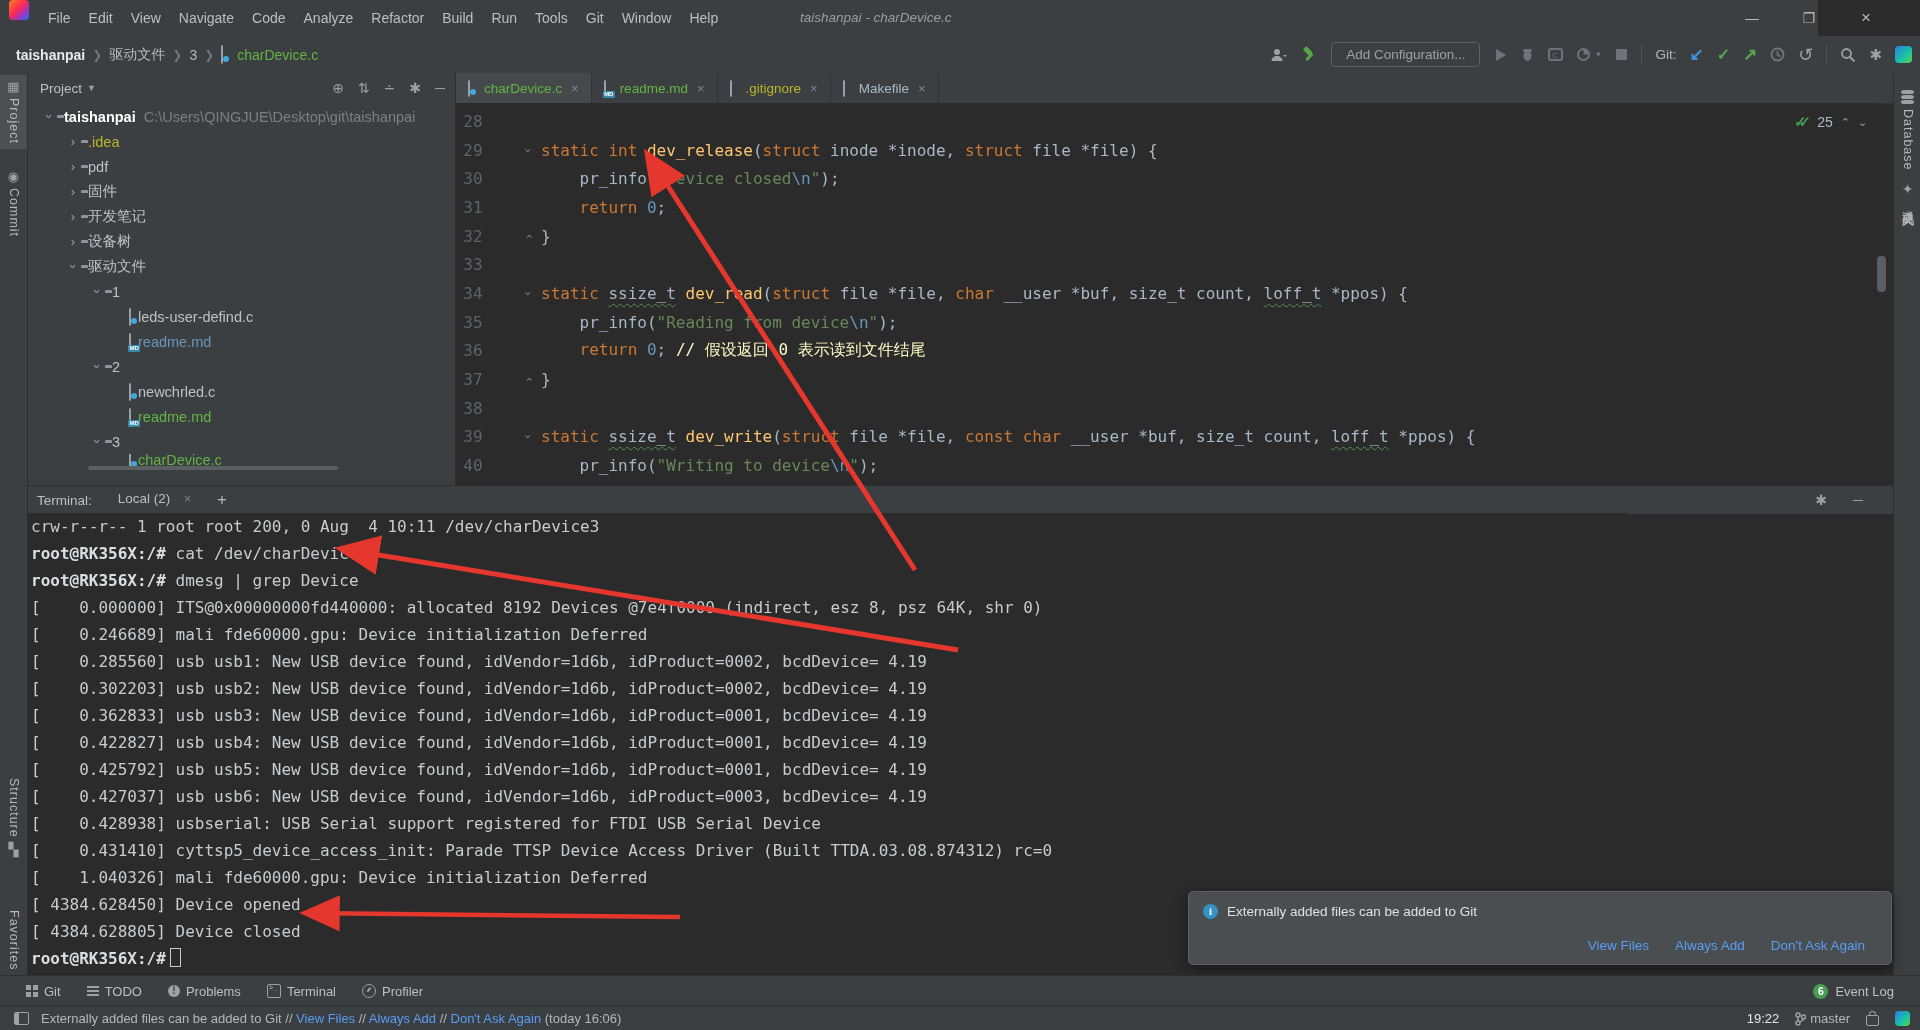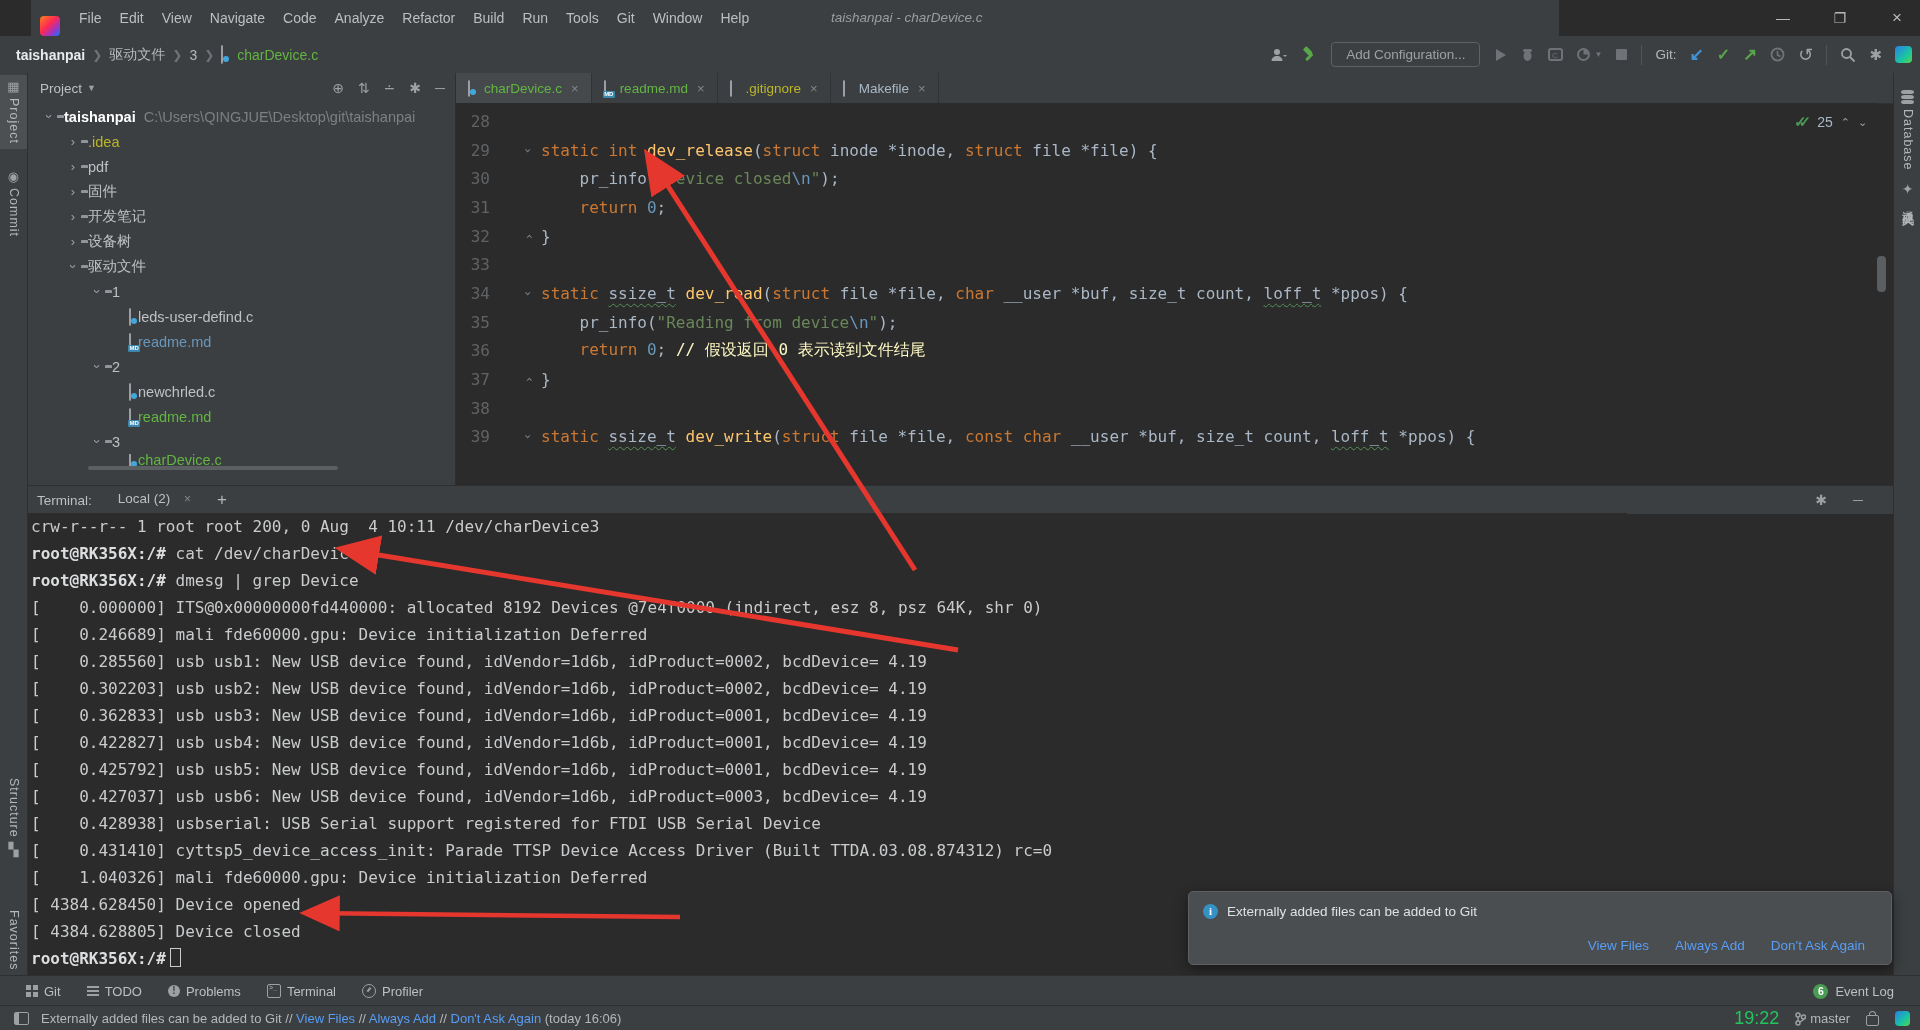--- a/index.html
+++ b/index.html
@@ -1,19 +1,19 @@
 <!DOCTYPE html>
 <html><head>
 <meta charset="utf-8">
 <style>
   html,body{margin:0;padding:0;background:#2b2b2b;width:1920px;height:1030px;overflow:hidden;
     font-family:"Liberation Sans",sans-serif;-webkit-font-smoothing:antialiased;}
   .abs{position:absolute;}
   
-  #titlebar{left:0;top:0;width:1528px;height:36px;background:#3c3f41;display:flex;align-items:flex-end;margin-left:31px;}
+  #titlebar{left:0;top:0;width:1818px;height:36px;background:#3c3f41;display:flex;align-items:flex-start;}
   #applogo{width:20px;height:20px;margin:0 10px 0 9px;border-radius:4px;
     background:linear-gradient(135deg,#fc801d 0%,#fe2857 45%,#9039d0 75%,#087cfa 100%);}
   .menu-item{color:#bdbebf;font-size:14px;padding:0 9px;height:36px;line-height:36px;cursor:default;}
   #win-title{position:absolute;left:800px;top:0;height:36px;line-height:36px;color:#9b9ea1;font-size:13.5px;font-style:italic;}
   .winbtn{position:absolute;top:0;width:46px;height:36px;text-align:center;line-height:36px;color:#b6b8ba;font-size:14px;}
   #navbar{left:0;top:36px;width:1920px;height:37px;background:#3c3f41;border-bottom:1px solid #2d2f30;}
   #breadcrumbs{position:absolute;left:16px;top:0;height:37px;display:flex;align-items:center;gap:7px;}
   .crumb{color:#b5b7b9;font-size:14px;}
   .crumb.first{color:#e8eaec;font-weight:bold;}
   .crumb-sep{color:#6f7375;font-size:12px;}
@@ -61,21 +61,21 @@
   #tabbar{left:456px;top:73px;width:1437px;height:30px;background:#3c3f41;border-bottom:1px solid #323232;display:flex;}
   .tab{display:flex;align-items:center;gap:7px;padding:0 12px;font-size:13.5px;color:#a9b7c6;border-right:1px solid #323232;}
   .tab.selected{background:#46494c;}
   .tab .x{color:#84888b;font-size:13px;margin-left:2px;}
   .tab .tlabel.added{color:#62b543;}
   .tab .tlabel.ignored{color:#bbb529;}
   .tab .tlabel.plain{color:#a9b7c6;}
   #editor{left:456px;top:103px;width:1422px;height:382px;background:#2b2b2b;overflow:hidden;}
   #code{position:absolute;left:0;top:4px;width:1422px;font-family:"DejaVu Sans Mono","Liberation Mono",monospace;font-size:16px;}
   .cline{height:28.7px;display:flex;align-items:center;white-space:pre;}
-  .lnum{width:34px;text-align:right;color:#606366;flex:none;}
+  .lnum{width:34px;text-align:center;color:#606366;flex:none;}
   .foldc{width:16px;margin-left:30px;text-align:center;color:#7c8084;font-size:13px;flex:none;}
   .foldc.open{transform:rotate(90deg);}
   .foldc.close{transform:rotate(-90deg);}
   .codetext{margin-left:5px;}
   .tk-k{color:#cc7832;} .tk-f{color:#ffc66d;} .tk-s{color:#6a8759;} .tk-e{color:#6897bb;}
   .tk-n{color:#6897bb;} .tk-c{color:#fef9c3;} .tk-p{color:#a9b7c6;}
   .tk-tw{color:#a9b7c6;text-decoration:underline wavy #549159 1px;text-underline-offset:4px;}
   #inspections{left:1790px;top:111px;height:22px;display:flex;align-items:center;gap:8px;background:#2b2b2b;padding:0 4px;}
   #inspections .chk{color:#499c54;font-size:15px;font-weight:bold;letter-spacing:-8px;margin-right:6px;}
   #inspections .cnt{color:#a9b7c6;font-size:14px;}
@@ -114,21 +114,21 @@
   .bico.gauge:after{content:"";position:absolute;left:5px;top:2px;width:1.5px;height:5px;background:#9da1a4;transform:rotate(40deg);}
   #eventlog{position:absolute;right:26px;display:flex;align-items:center;gap:7px;}
   #evbadge{width:15px;height:15px;border-radius:50%;background:#499c54;color:#fff;font-size:10.5px;font-weight:bold;text-align:center;line-height:15px;}
   #eventlog span.lbl{color:#bdbfc1;font-size:13px;}
   #statusbar{left:0;top:1005px;width:1920px;height:25px;background:#3c3f41;border-top:1px solid #2d2f30;display:flex;align-items:center;}
   #sb-toggle{width:13px;height:11px;border:1.5px solid #9da1a4;border-radius:2px;margin:0 12px 0 14px;position:relative;}
   #sb-toggle:after{content:"";position:absolute;left:0;top:0;width:4px;height:100%;background:#9da1a4;}
   #sb-msg{color:#b5b7b9;font-size:13px;white-space:pre;}
   #sb-msg a{color:#589df6;text-decoration:none;}
   #sb-right{position:absolute;right:10px;display:flex;align-items:center;gap:16px;}
-  #sb-time{color:#22c55e;font-size:18px;}
+  #sb-time{color:#e5e5e5;font-size:13px;}
   #sb-branch{display:flex;align-items:center;gap:4px;color:#b5b7b9;font-size:13px;}
   #sb-lock{width:11px;height:9px;border:1.5px solid #9da1a4;border-radius:2px;position:relative;margin-top:3px;}
   #sb-lock:before{content:"";position:absolute;left:2px;top:-5px;width:5px;height:4px;border:1.5px solid #9da1a4;border-bottom:none;border-radius:4px 4px 0 0;}
   #sb-logo{width:15px;height:15px;border-radius:4px;background:linear-gradient(135deg,#2b7de9 0%,#19c5a3 60%,#5fd24a 100%);}
   
   #overlay{left:0;top:0;pointer-events:none;z-index:50;}
 </style>
 </head>
 <body>
 
@@ -390,20 +390,21 @@
       <div class="cline"><span class="lnum">30</span><span class="foldc"></span><span class="codetext"><span class="tk-p">    pr_info(</span><span class="tk-s">"Device closed</span><span class="tk-e">\n</span><span class="tk-s">"</span><span class="tk-p">);</span></span></div>
       <div class="cline"><span class="lnum">31</span><span class="foldc"></span><span class="codetext"><span class="tk-k">    return </span><span class="tk-n">0</span><span class="tk-p">;</span></span></div>
       <div class="cline"><span class="lnum">32</span><span class="foldc close">›</span><span class="codetext"><span class="tk-p">}</span></span></div>
       <div class="cline"><span class="lnum">33</span><span class="foldc"></span><span class="codetext"></span></div>
       <div class="cline"><span class="lnum">34</span><span class="foldc open">›</span><span class="codetext"><span class="tk-k">static </span><span class="tk-tw">ssize_t</span><span class="tk-p"> </span><span class="tk-f">dev_read</span><span class="tk-p">(</span><span class="tk-k">struct</span><span class="tk-p"> file *file, </span><span class="tk-k">char</span><span class="tk-p"> __user *buf, size_t count, </span><span class="tk-tw">loff_t</span><span class="tk-p"> *ppos) {</span></span></div>
       <div class="cline"><span class="lnum">35</span><span class="foldc"></span><span class="codetext"><span class="tk-p">    pr_info(</span><span class="tk-s">"Reading from device</span><span class="tk-e">\n</span><span class="tk-s">"</span><span class="tk-p">);</span></span></div>
       <div class="cline"><span class="lnum">36</span><span class="foldc"></span><span class="codetext"><span class="tk-k">    return </span><span class="tk-n">0</span><span class="tk-p">; </span><span class="tk-c">// 假设返回 0 表示读到文件结尾</span></span></div>
       <div class="cline"><span class="lnum">37</span><span class="foldc close">›</span><span class="codetext"><span class="tk-p">}</span></span></div>
       <div class="cline"><span class="lnum">38</span><span class="foldc"></span><span class="codetext"></span></div>
       <div class="cline"><span class="lnum">39</span><span class="foldc open">›</span><span class="codetext"><span class="tk-k">static </span><span class="tk-tw">ssize_t</span><span class="tk-p"> </span><span class="tk-f">dev_write</span><span class="tk-p">(</span><span class="tk-k">struct</span><span class="tk-p"> file *file, </span><span class="tk-k">const char</span><span class="tk-p"> __user *buf, size_t count, </span><span class="tk-tw">loff_t</span><span class="tk-p"> *ppos) {</span></span></div>
+      <div class="cline"><span class="lnum">40</span><span class="foldc"></span><span class="codetext"><span class="tk-p">    pr_info(</span><span class="tk-s">"Writing to device</span><span class="tk-e">\n</span><span class="tk-s">"</span><span class="tk-p">);</span></span></div>
     </div>
 </div>
 <div class="abs" id="inspections">
   <span class="chk">✓✓</span>
   <span class="cnt">25</span>
   <span class="nav">⌃</span>
   <span class="nav">⌄</span>
 </div>
 <div class="abs" id="ed-vscroll"></div>
 

